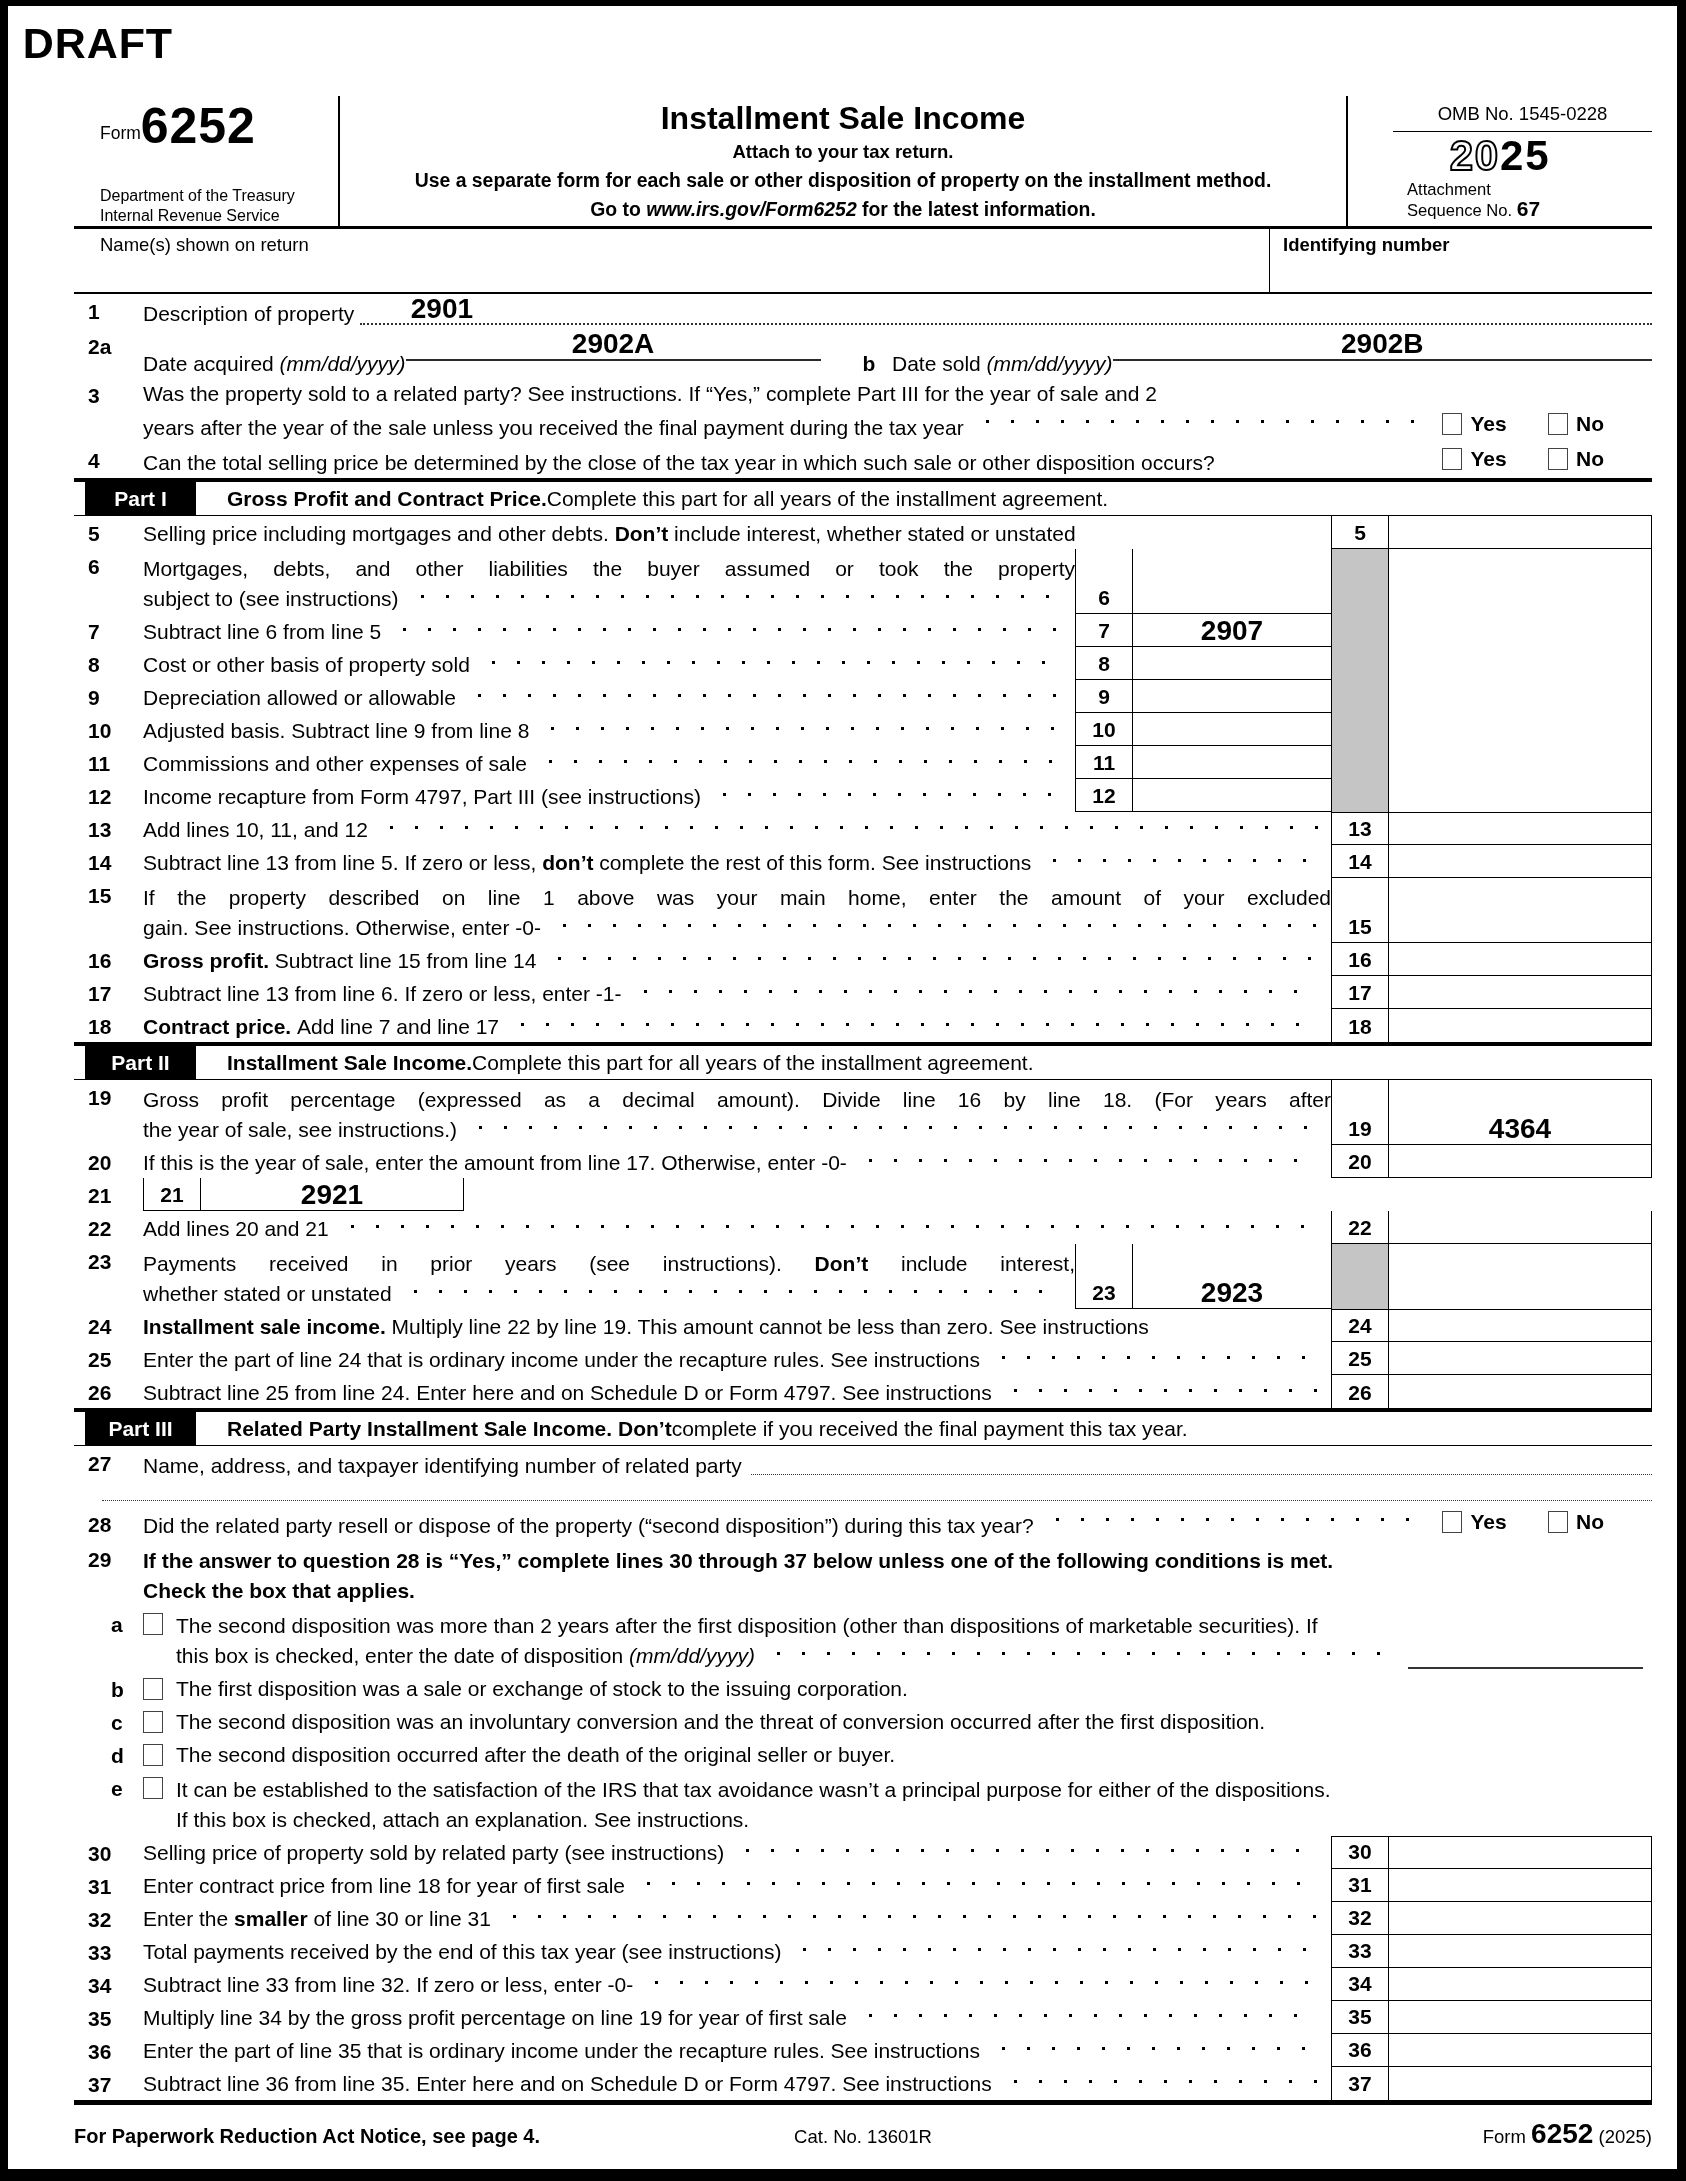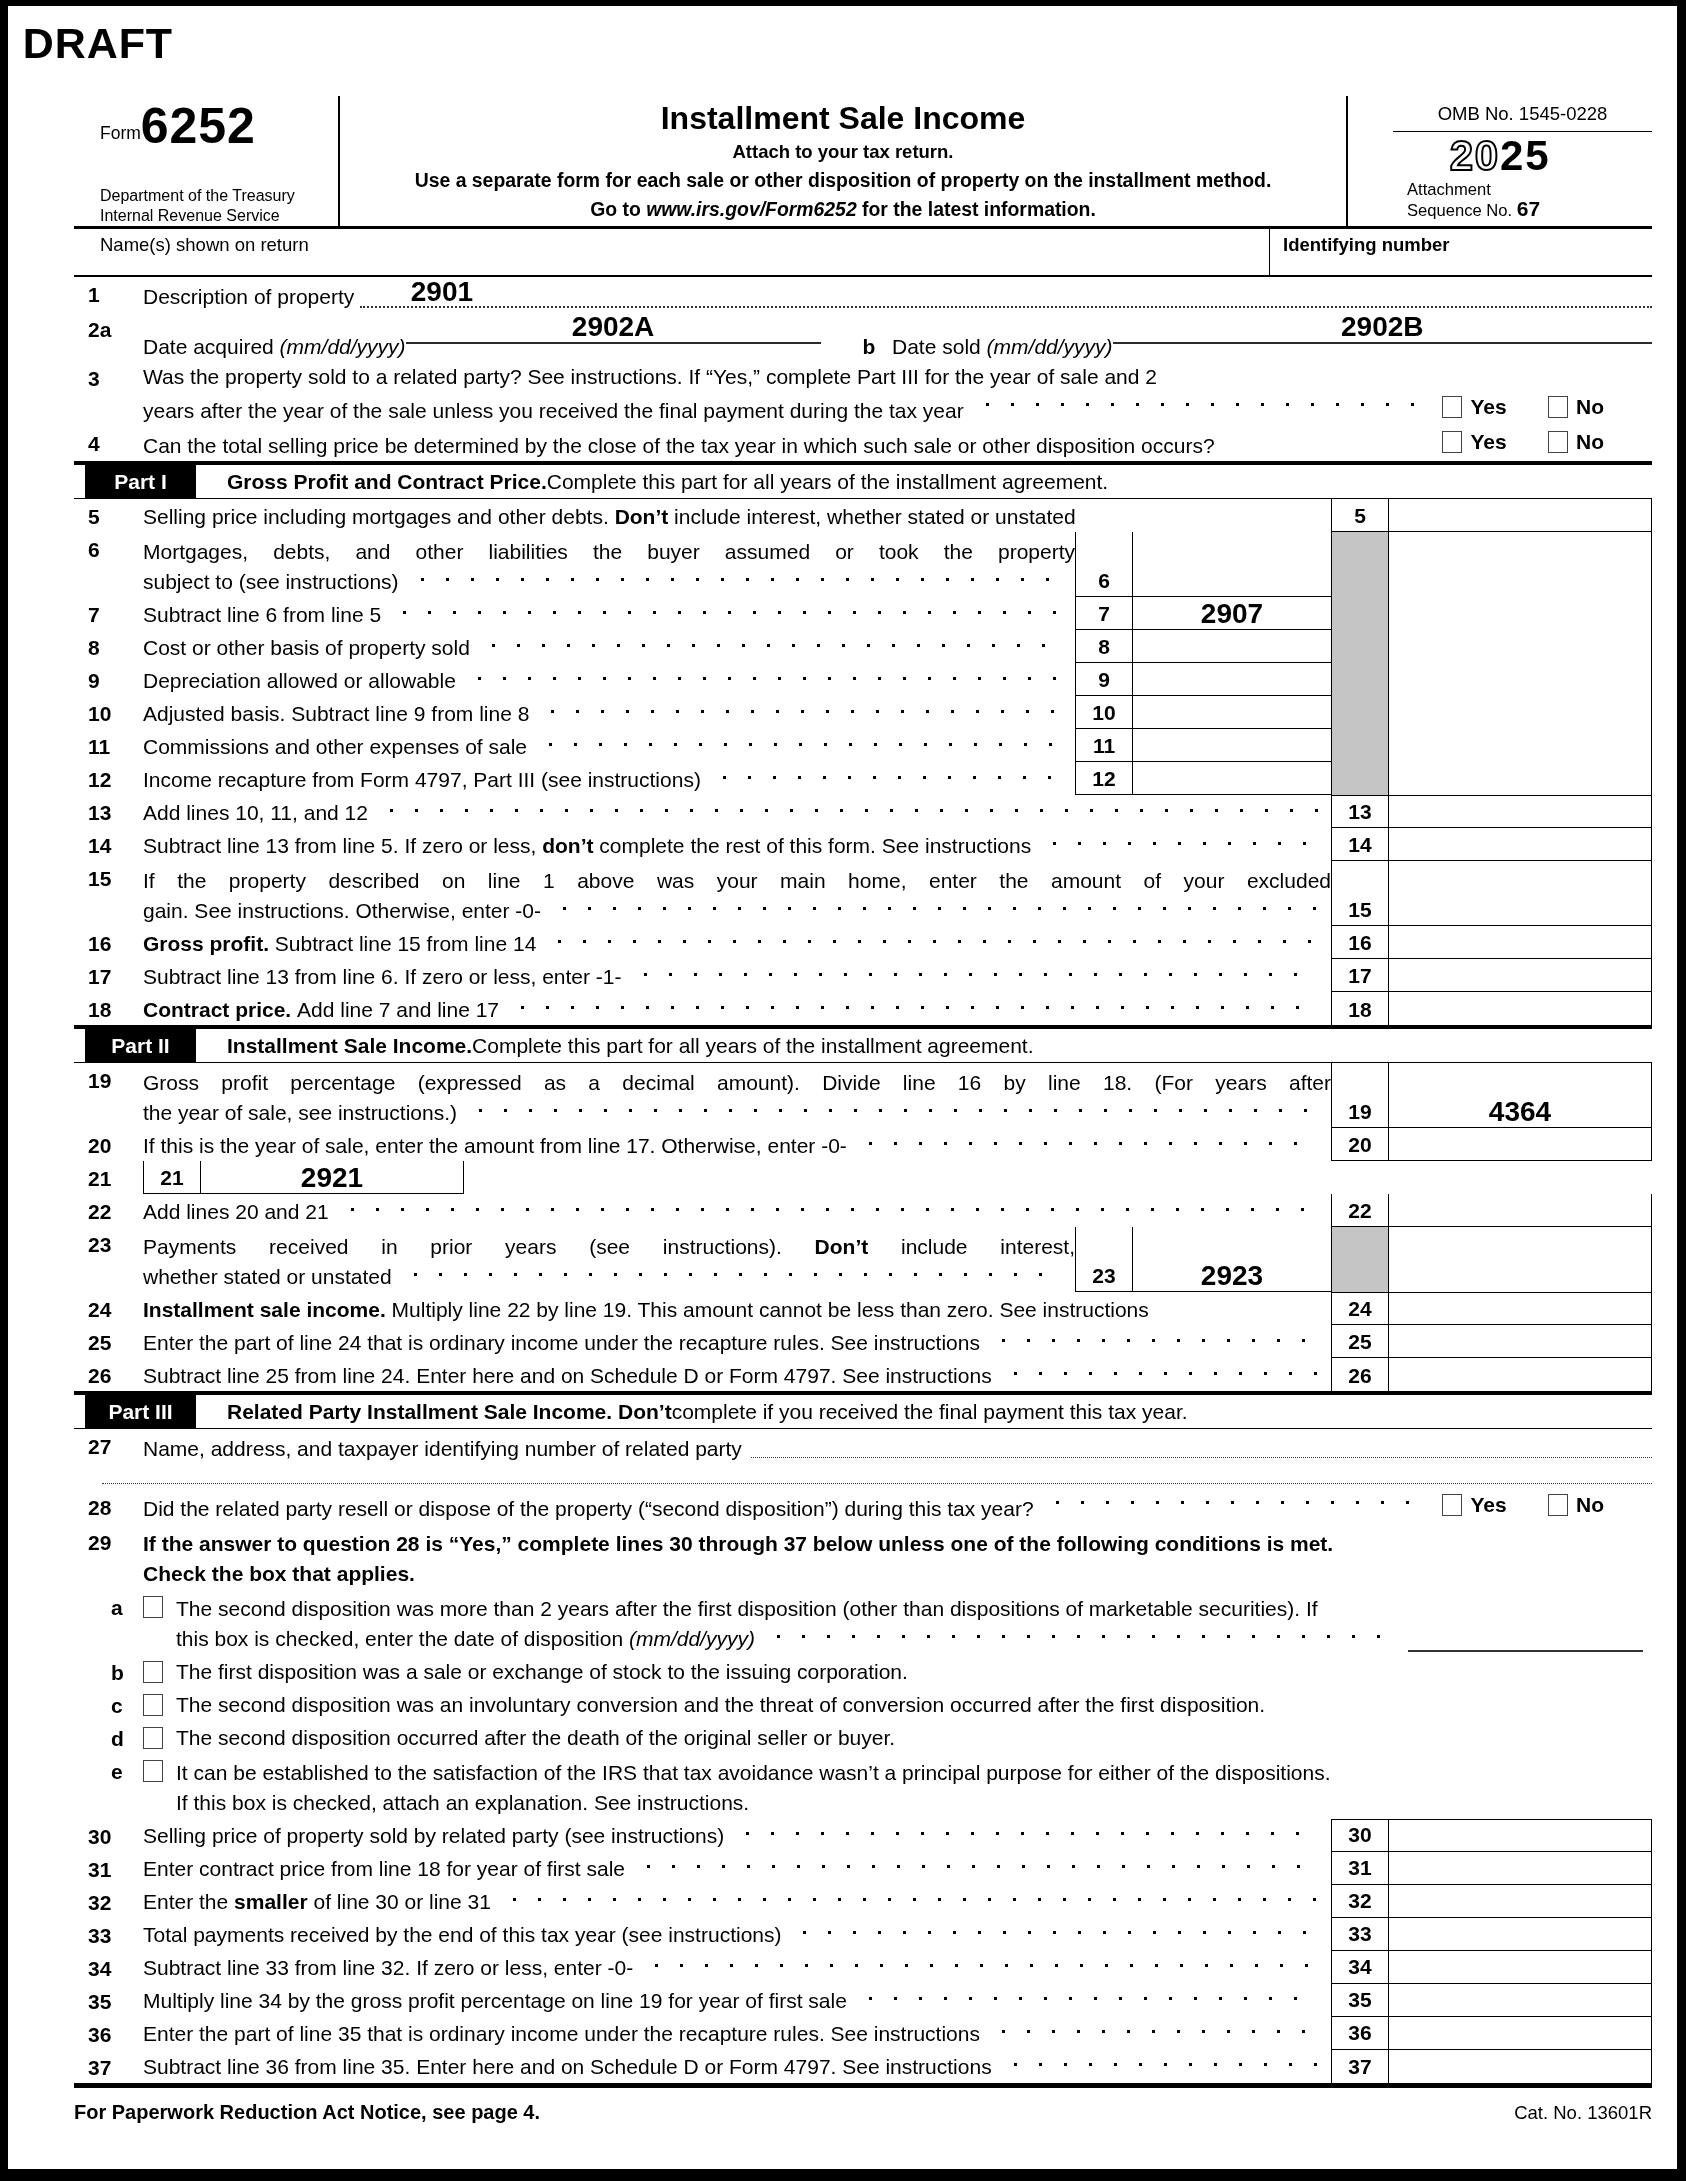--- a/index.html
+++ b/index.html
@@ -26,21 +26,21 @@
   .sub3 { font-size:19.4px; font-weight:700; line-height:29px; }
   .sub3 .i { font-style:italic; }
   .h-right { flex:1; display:flex; flex-direction:column; }
   .omb { font-size:18.5px; text-align:center; padding:7.4px 0 5.5px 0; border-bottom:1.8px solid #000;margin-left:45px; }
   .yearline { text-align:center; font-size:42px; font-weight:700; line-height:48px; letter-spacing:1.8px; }
   .yr-outline { color:#fff; -webkit-text-stroke:2px #000; }
   .attach { font-size:16.6px; line-height:19.4px; padding-left:59px; }
   .attach .bignum { font-size:21px; font-weight:700; }
 
   
-  .names { display:flex; height:48px; border-bottom:2.8px solid #000; }
+  .names { display:flex; height:65px; border-bottom:2.8px solid #000; }
   .names-cell { flex:1; font-size:18.5px; padding:4.6px 0 0 26px; }
   .id-cell { width:383px; border-left:1.8px solid #000; font-size:18.5px; font-weight:700; padding:4.6px 0 0 13px; }
 
   
   #form-body { font-size:21px; }
   .frow { display:flex; align-items:stretch; }
   .h1 { min-height:33px; } .h2 { min-height:65px; }
   .num { flex:0 0 69px; font-weight:700; padding:2.8px 0 0 14px; line-height:30px; }
   .num.letter { padding-left:37px; }
   .lab { flex:1 1 auto; min-width:0; display:flex; flex-direction:column; justify-content:flex-end; padding-bottom:0.9px; }
@@ -613,17 +613,18 @@
           </div>
           <div class="cellbox">37</div>
           <div class="cellamt"></div>
         </div>
       </div>
     <div class="endline"></div>
 
     <div class="footer">
       <div class="f-left">For Paperwork Reduction Act Notice, see page 4.</div>
       <div class="f-cat">Cat. No. 13601R</div>
+      <div class="f-right"><span>Form </span><span class="formnum2">6252</span><span> (2025)</span></div>
     </div>
 
   </div>
 </div>
 
 
 </body></html>

